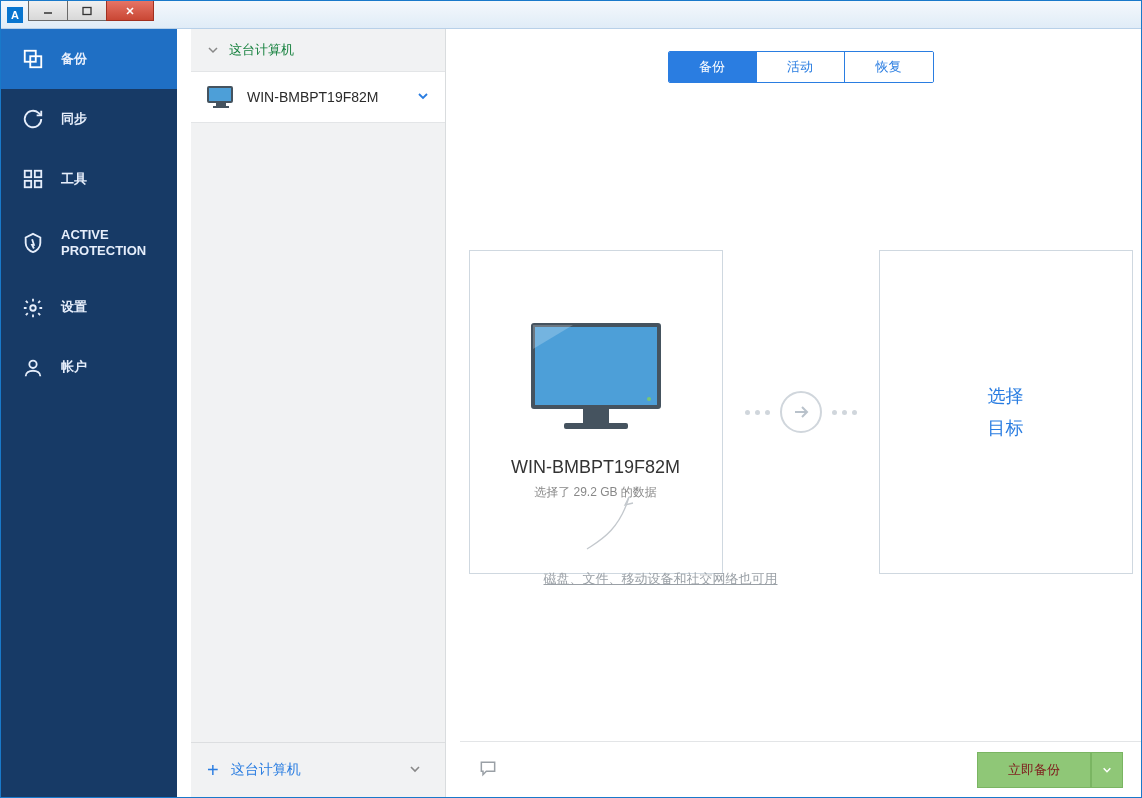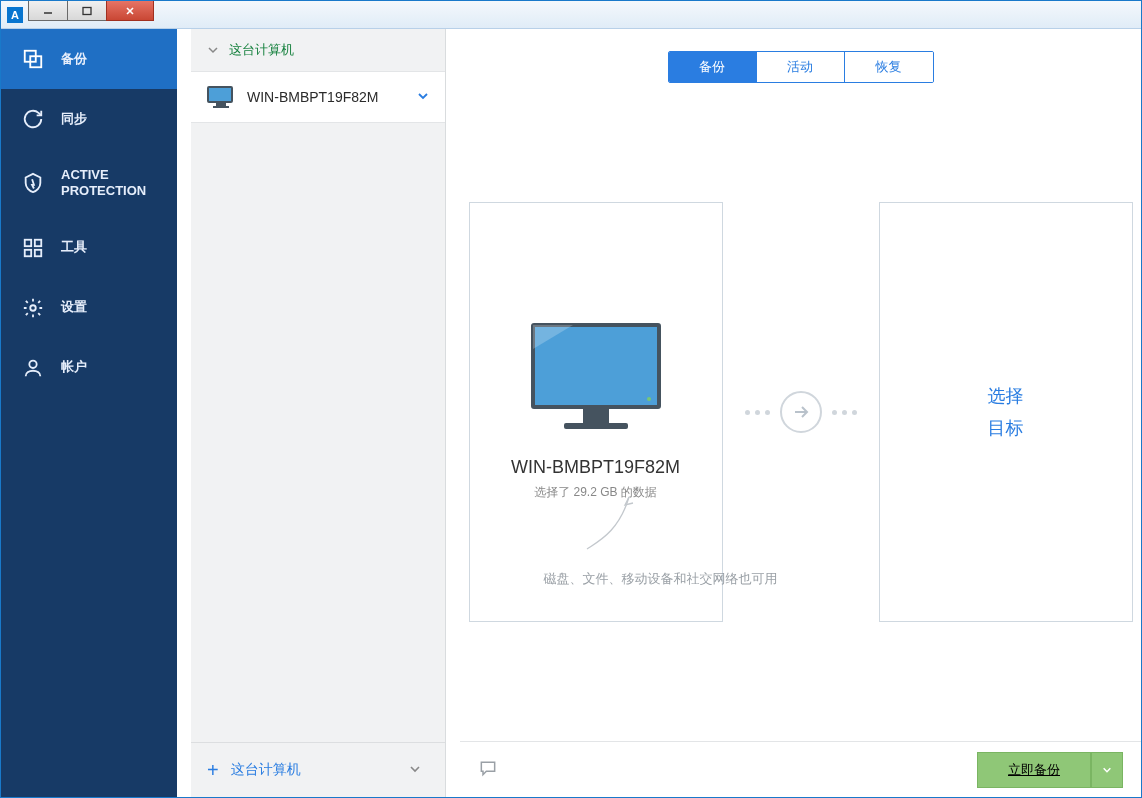--- a/index.html
+++ b/index.html
@@ -44,39 +44,39 @@
     .main { flex: 1; display: flex; flex-direction: column; background: #fff; position: relative; }
     
     .tabbar { display: flex; justify-content: center; padding-top: 22px; }
     .tabs { display: flex; border: 1px solid #2a7de1; border-radius: 2px; overflow: hidden; }
     .tab { width: 88px; height: 30px; display: flex; align-items: center; justify-content: center; font-size: 13px; color: #2a7de1; cursor: pointer; background: #fff; }
     .tab:not(:last-child) { border-right: 1px solid #2a7de1; }
     .tab.active { background: #2a7de1; color: #fff; }
     
     .content-center { flex: 1; display: flex; align-items: center; justify-content: center; gap: 22px; position: relative; }
     
-    .card { width: 254px; height: 420px; border: 1px solid #cfd8e0; display: flex; flex-direction: column; align-items: center; justify-content: center; cursor: pointer; }
+    .card { width: 254px; height: 324px; border: 1px solid #cfd8e0; display: flex; flex-direction: column; align-items: center; justify-content: center; cursor: pointer; }
     .card.dest { border: 1px solid #cfd8e0; }
     .card-title { font-size: 18px; color: #333; margin-top: 24px; text-align: center; }
     .card-sub { font-size: 12px; color: #888; margin-top: 6px; }
     .card.dest .dest-text { color: #2a7de1; font-size: 18px; text-align: center; line-height: 1.8; }
     
     .arrow-seq { display: flex; align-items: center; gap: 10px; color: #d0d6dc; }
     .dots3 { display: flex; gap: 5px; }
     .dots3 span { width: 5px; height: 5px; background: #d0d6dc; border-radius: 50%; }
     .arrow-circle { width: 42px; height: 42px; border: 2px solid #d0d6dc; border-radius: 50%; display: flex; align-items: center; justify-content: center; }
     
     .hint-arrow { position: absolute; left: 50%; top: 62%; transform: translateX(-222px); }
-    .hint-text { position: absolute; left: 50%; top: 74%; transform: translateX(-50%); color: #9aa0a6; font-size: 13px; margin-left: -140px; }
+    .hint-text { position: absolute; left: 50%; top: 74%; transform: translateX(-50%); color: #9aa0a6; font-size: 13px; margin-left: -140px; text-decoration: underline; }
     
     .main-footer { height: 56px; border-top: 1px solid #e3e5e7; display: flex; align-items: center; padding: 0 18px; gap: 16px; }
     .comment-icon { color: #9aa0a6; cursor: pointer; }
     .main-footer-spacer { flex: 1; }
     .go-btn { display: flex; align-items: center; }
-    .go-btn-main { background: #8fc777; color: #000000; padding: 8px 30px; font-size: 13px; cursor: pointer; border: 1px solid #7ab562; text-decoration: underline; }
+    .go-btn-main { background: #8fc777; color: #7f1d1d; padding: 8px 30px; font-size: 13px; cursor: pointer; border: 1px solid #7ab562; }
     .go-btn-drop { background: #8fc777; color: #fff; padding: 8px 10px; cursor: pointer; border: 1px solid #7ab562; border-left: 1px solid #7ab562; }
     
     
     .monitor { width: 130px; height: 110px; position: relative; }
     .monitor-screen { width: 130px; height: 86px; background: #4d9fd8; border: 4px solid #45535f; border-radius: 3px; position: relative; }
     .monitor-screen::after { content: ''; position: absolute; right: 6px; bottom: 4px; width: 4px; height: 4px; background: #77c777; border-radius: 50%; }
     .monitor-screen .corner { position: absolute; top: -2px; left: -2px; width: 0; height: 0; border-top: 24px solid rgba(255,255,255,0.22); border-right: 40px solid transparent; }
     .monitor-stand { width: 26px; height: 14px; background: #45535f; margin: 0 auto; }
     .monitor-base { width: 64px; height: 6px; background: #45535f; margin: 0 auto; border-radius: 2px; }
     
@@ -128,36 +128,36 @@
           <svg width="22" height="22" viewBox="0 0 24 24" fill="none" stroke="#e6eefb" stroke-width="2">
               <path d="M21 12a9 9 0 1 1-3-6.7L21 8"></path>
               <polyline points="21 3 21 8 16 8"></polyline>
             </svg>
         </span>
         <span class="label">同步</span>
       </div>
       <div class="nav-item">
         <span class="icon">
           <svg width="22" height="22" viewBox="0 0 24 24" fill="none" stroke="#e6eefb" stroke-width="2">
-              <path d="M12 2 L20 6 V12 C20 17 16 21 12 22 C8 21 4 17 4 12 V6 Z"></path>
-              <path d="M11 8 L13 14 L11 14 L13 18"></path>
-            </svg>
-        </span>
-        <span class="label">ACTIVE PROTECTION</span>
-      </div>
-      <div class="nav-item">
-        <span class="icon">
-          <svg width="22" height="22" viewBox="0 0 24 24" fill="none" stroke="#e6eefb" stroke-width="2">
               <rect x="3" y="3" width="7" height="7"></rect>
               <rect x="14" y="3" width="7" height="7"></rect>
               <rect x="3" y="14" width="7" height="7"></rect>
               <rect x="14" y="14" width="7" height="7"></rect>
             </svg>
         </span>
         <span class="label">工具</span>
+      </div>
+      <div class="nav-item">
+        <span class="icon">
+          <svg width="22" height="22" viewBox="0 0 24 24" fill="none" stroke="#e6eefb" stroke-width="2">
+              <path d="M12 2 L20 6 V12 C20 17 16 21 12 22 C8 21 4 17 4 12 V6 Z"></path>
+              <path d="M11 8 L13 14 L11 14 L13 18"></path>
+            </svg>
+        </span>
+        <span class="label">ACTIVE PROTECTION</span>
       </div>
       <div class="nav-item">
         <span class="icon">
           <svg width="22" height="22" viewBox="0 0 24 24" fill="none" stroke="#e6eefb" stroke-width="2">
               <circle cx="12" cy="12" r="3"></circle>
               <path d="M12 2v3M12 19v3M4.2 4.2l2.1 2.1M17.7 17.7l2.1 2.1M2 12h3M19 12h3M4.2 19.8l2.1-2.1M17.7 6.3l2.1-2.1"></path>
             </svg>
         </span>
         <span class="label">设置</span>
       </div>

